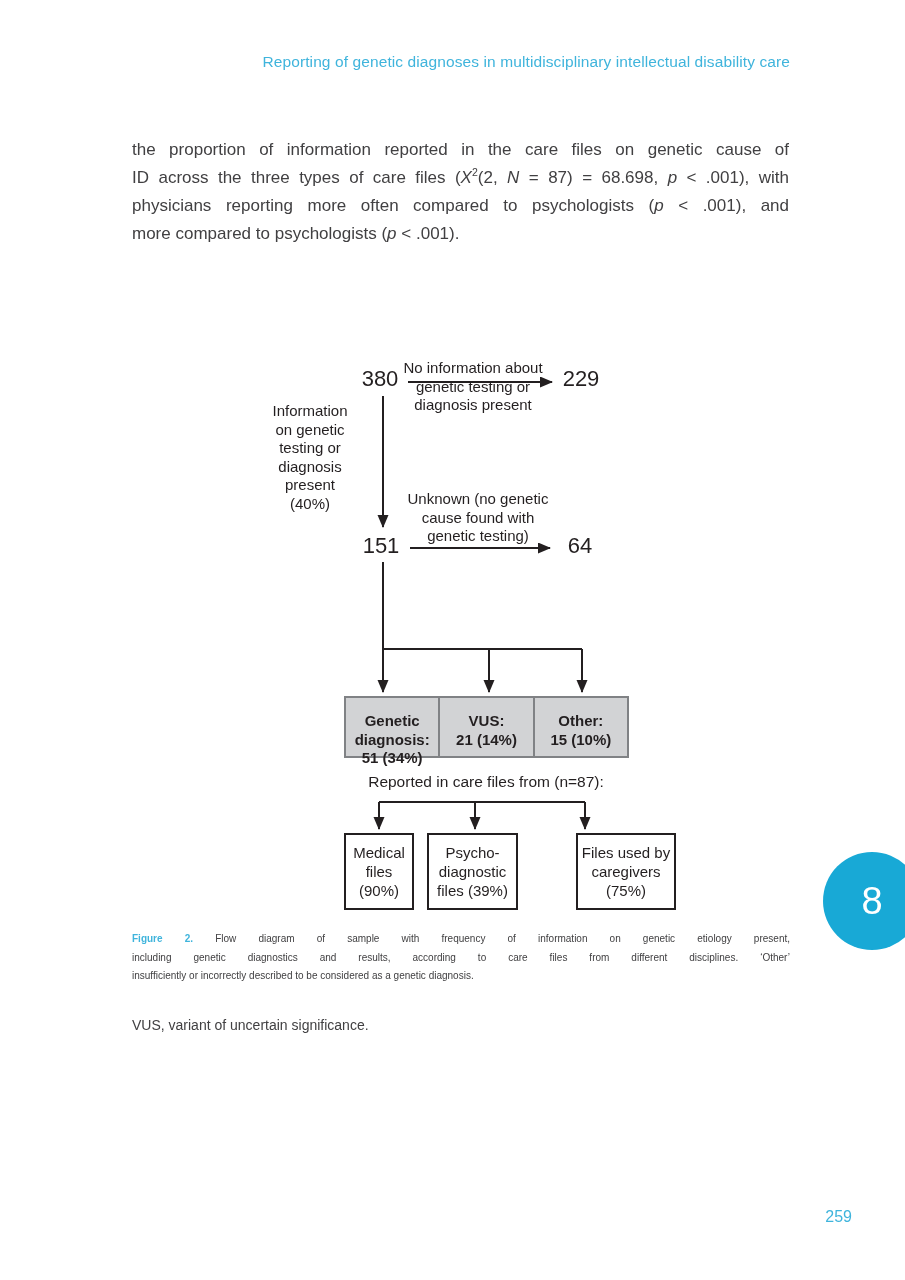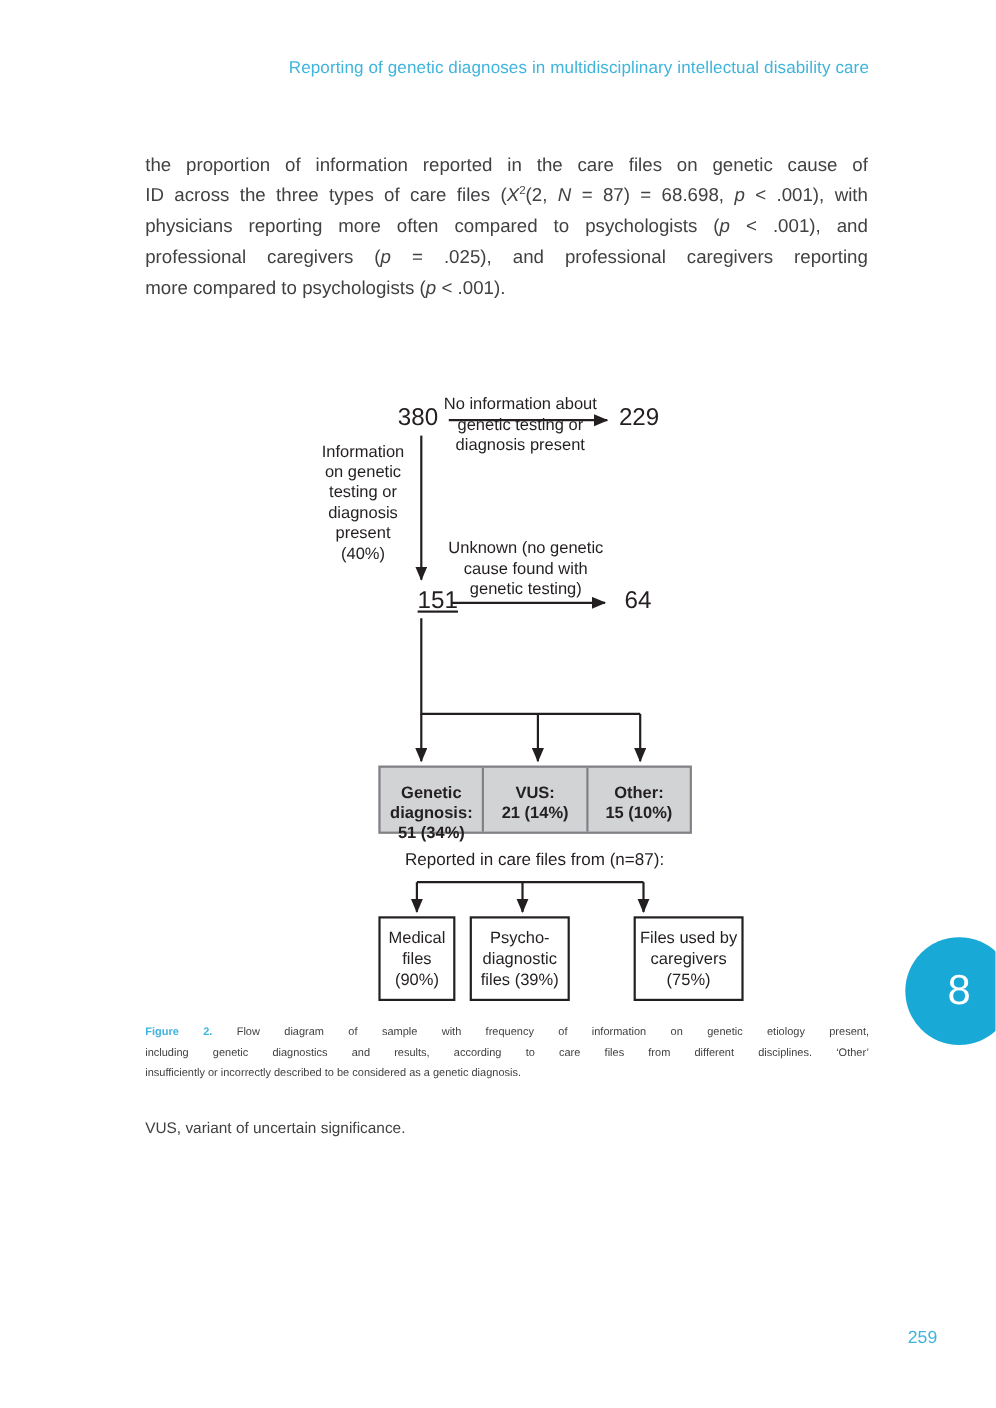--- a/index.html
+++ b/index.html
@@ -82,21 +82,20 @@
 </style>
 </head>
 <body>
 
 <div class="running-header">Reporting of genetic diagnoses in multidisciplinary intellectual disability care</div>
 
 <div class="body-text">
   <div class="pline"><span>the proportion of information reported in the care files on genetic cause of</span></div>
   <div class="pline"><span>ID across the three types of care files (</span><span style="font-style: italic;">X</span><sup>2</sup><span>(2, </span><span style="font-style: italic;">N</span><span> = 87) = 68.698, </span><span style="font-style: italic;">p</span><span> &lt; .001), with</span></div>
   <div class="pline"><span>physicians reporting more often compared to psychologists (</span><span style="font-style: italic;">p</span><span> &lt; .001), and</span></div>
-  <div class="pline"><span>professional caregivers (</span><span style="font-style: italic;">p</span><span> = .025), and professional caregivers reporting</span></div>
   <div class="pline last"><span>more compared to psychologists (</span><span style="font-style: italic;">p</span><span> &lt; .001).</span></div>
 </div>
 
 <div class="diagram">
   <svg width="400" height="620" viewBox="0 0 400 620">
     <defs>
       <marker id="ah" markerUnits="userSpaceOnUse" markerWidth="14" markerHeight="12" refX="12" refY="5.5" orient="auto">
         <polygon points="0,0 13,5.5 0,11" fill="#231f20"></polygon>
       </marker>
     </defs>
@@ -120,30 +119,30 @@
   <div class="d-abs num" style="left:100px; top:66px; width:60px;">380</div>
 
   <div class="d-abs lbl" style="left:143px; top:23px; width:160px;margin-top:36px;">
     <div>No information about</div>
     <div>genetic testing or</div>
     <div>diagnosis present</div>
   </div>
 
   <div class="d-abs num" style="left:301px; top:66px; width:60px;">229</div>
 
-  <div class="d-abs lbl" style="left:20px; top:102px; width:120px;">
+  <div class="d-abs lbl" style="left:0; top:102px; width:120px;">
     <div>Information</div>
     <div>on genetic</div>
     <div>testing or</div>
     <div>diagnosis</div>
     <div>present</div>
     <div>(40%)</div>
   </div>
 
-  <div class="d-abs num" style="left:118px; top:233px; width:60px;text-decoration:underline;">151</div>
+  <div class="d-abs num" style="left:101px; top:233px; width:60px;">151</div>
 
   <div class="d-abs lbl" style="left:148px; top:190px; width:160px;">
     <div>Unknown (no genetic</div>
     <div>cause found with</div>
     <div>genetic testing)</div>
   </div>
 
   <div class="d-abs num" style="left:300px; top:233px; width:60px;">64</div>
 
   <div class="outcome-row">

